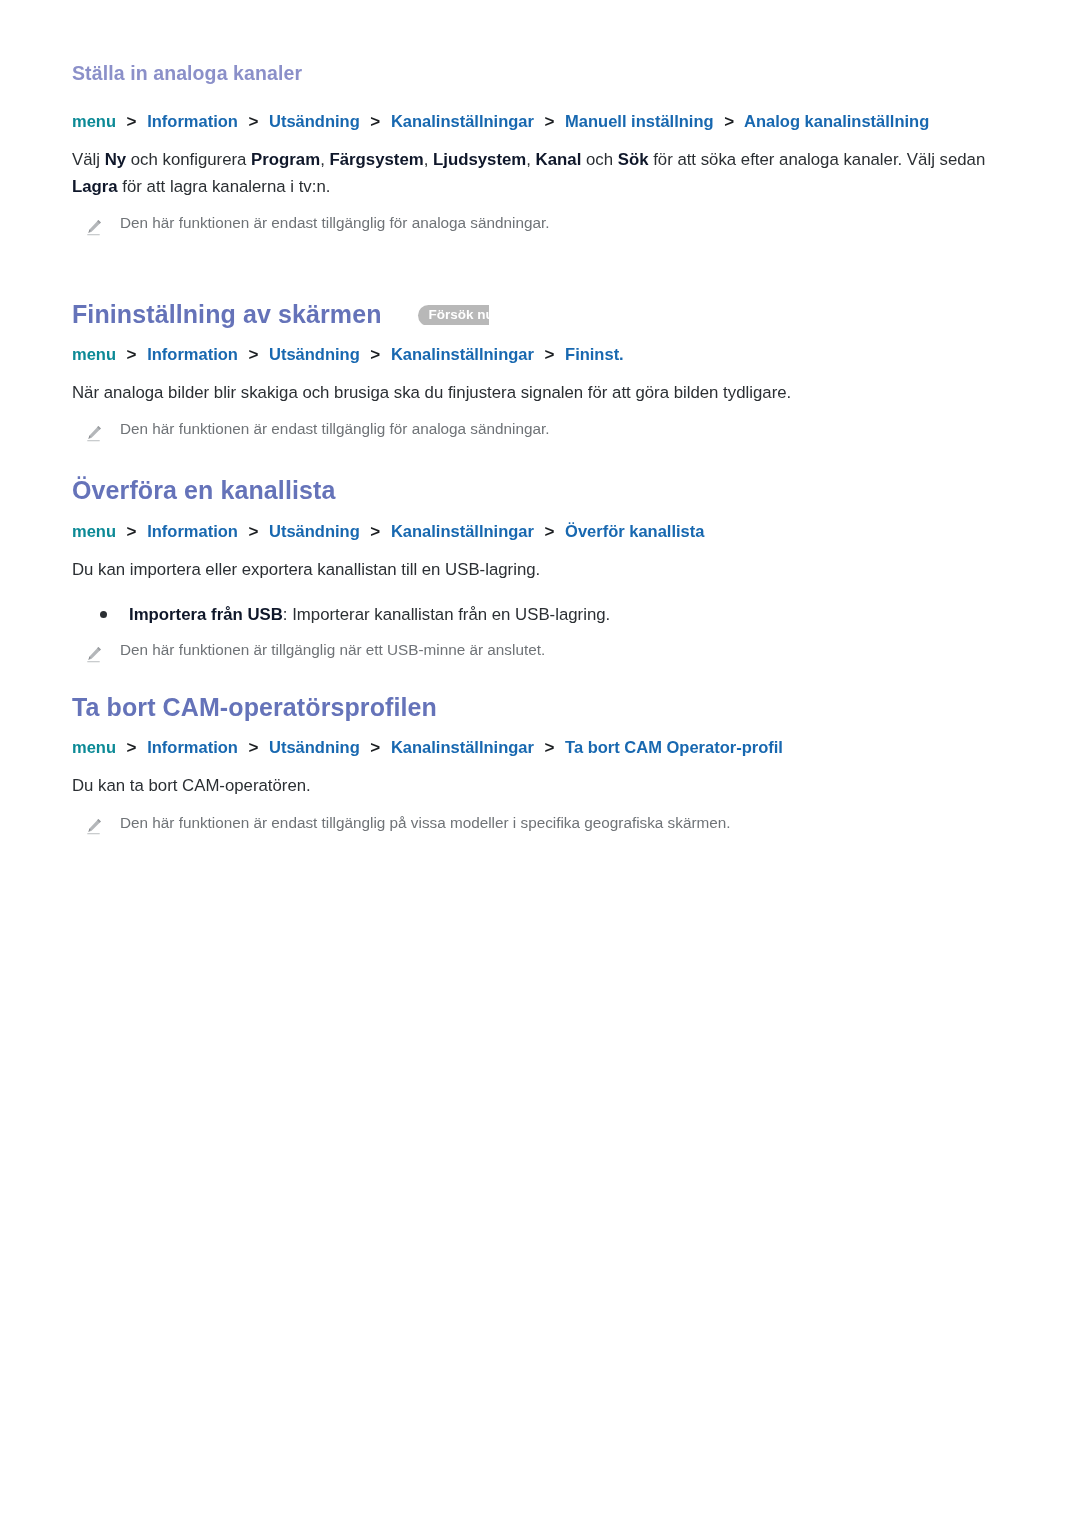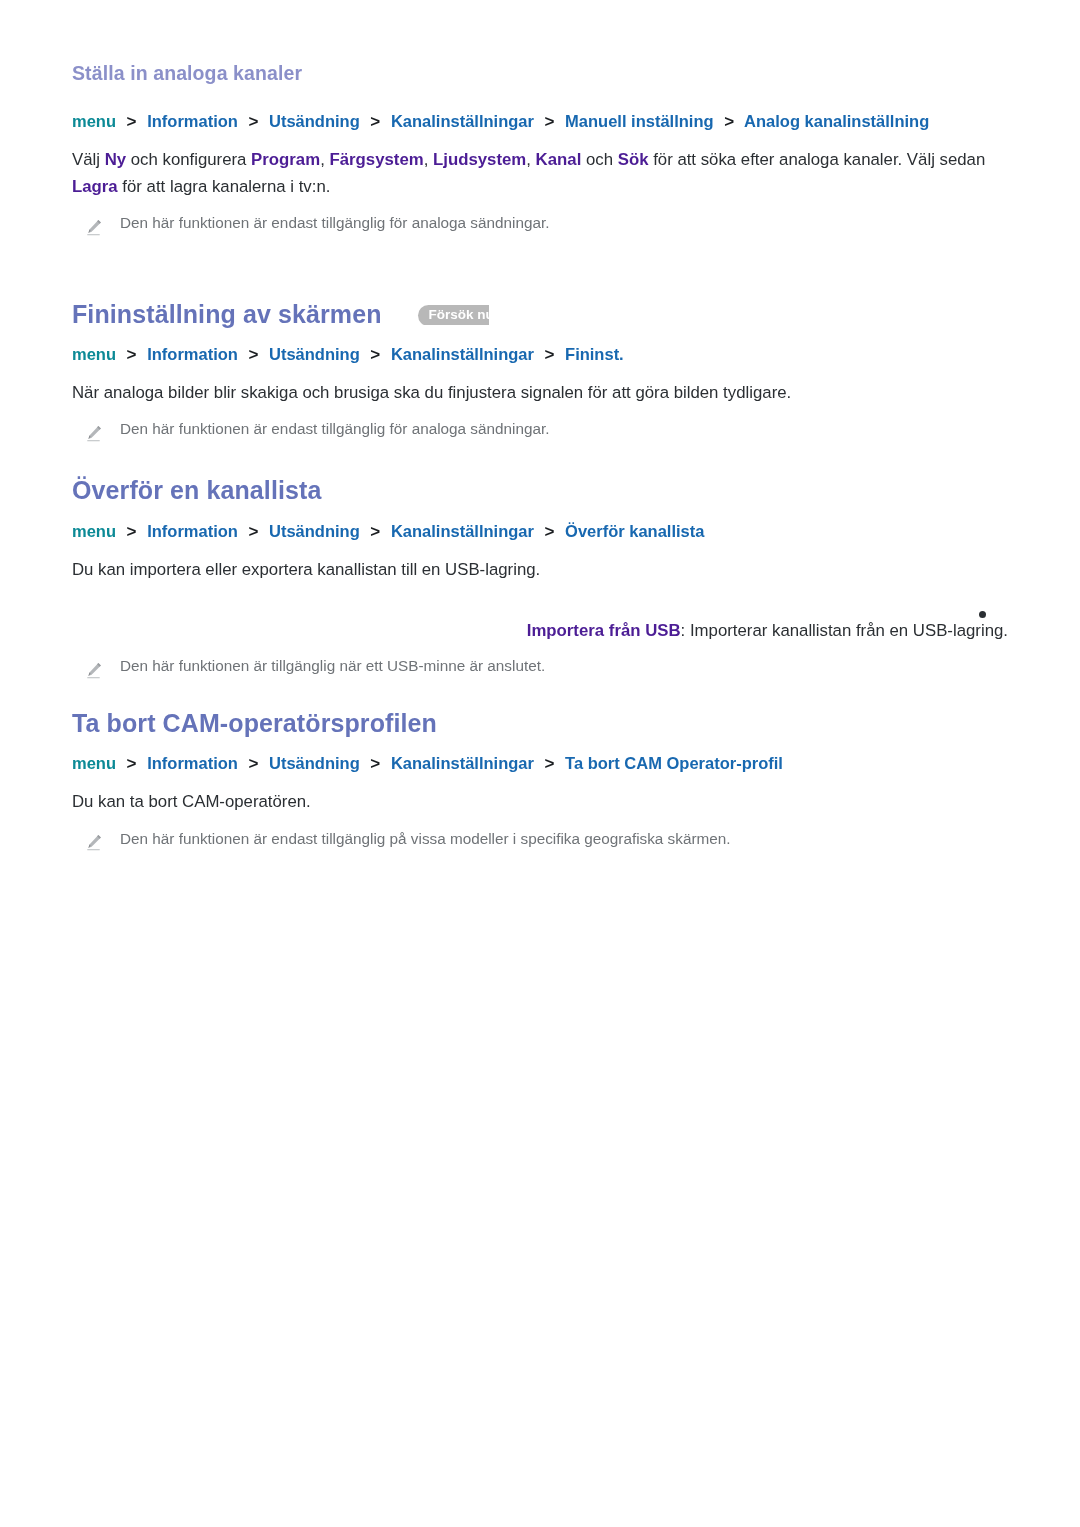--- a/index.html
+++ b/index.html
@@ -91,21 +91,21 @@
 
   
   .para {
     font-size: 16.8px;
     line-height: 1.56;
     color: #2b2f33;
     margin: 0 0 4px 0;
     max-width: 920px;
   }
   .para b, .kw {
-    color: #4c1d95;
+    color: #0f172a;
     font-weight: bold;
   }
 
   
   .note {
     display: flex;
     align-items: flex-end;
     margin: 12px 0 6px 12px;
   }
   .pencil {
@@ -118,23 +118,22 @@
   }
   .note-text {
     font-size: 15.3px;
     line-height: 1.5;
     color: #6f7377;
   }
 
   
   .bullet {
     display: flex;
-    align-items: flex-end;
+    align-items: flex-start;
     margin: 19px 0 0 28px;
-    flex-direction: column;
   }
   .dot {
     flex: 0 0 auto;
     width: 7px;
     height: 7px;
     border-radius: 50%;
     background: #2b2f33;
     margin: 9px 22px 0 0;
   }
   .bullet-text {
@@ -220,21 +219,21 @@
           </svg>
         </span>
         <span class="note-text">Den här funktionen är endast tillgänglig för analoga sändningar.</span>
       </div>
     </section>
 
     <div class="sec-gap-lg"></div>
 
     <section>
       <div class="h2-row">
-        <span class="h2">Överför en kanallista</span>
+        <span class="h2">Överföra en kanallista</span>
       </div>
 
       <div class="crumbs">
         <span class="crumb-menu">menu</span>
         <span class="crumb-sep">&gt;</span>
         <span class="crumb">Information</span>
         <span class="crumb-sep">&gt;</span>
         <span class="crumb">Utsändning</span>
         <span class="crumb-sep">&gt;</span>
         <span class="crumb">Kanalinställningar</span>

